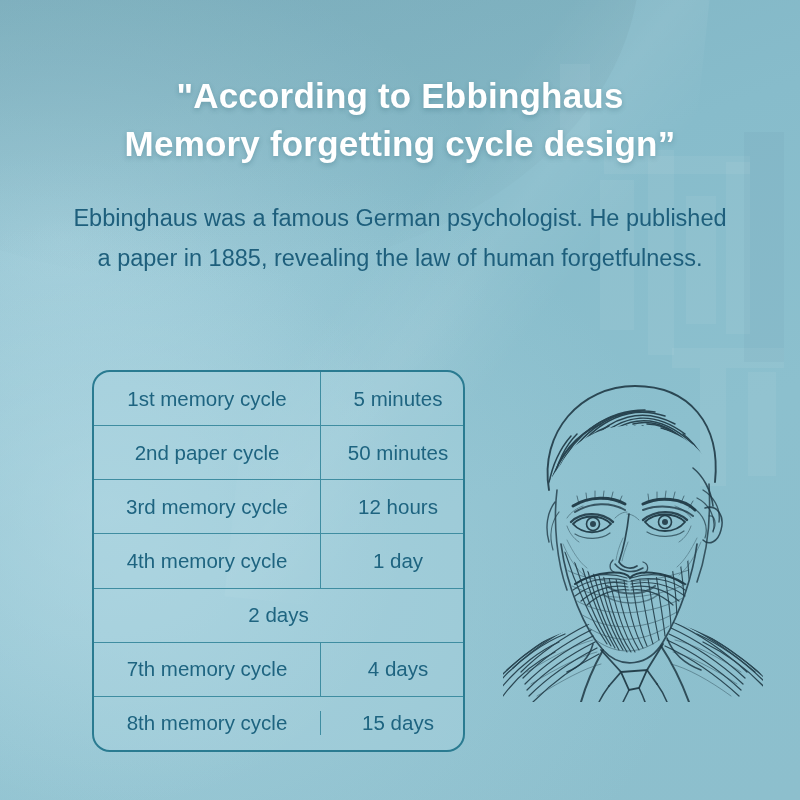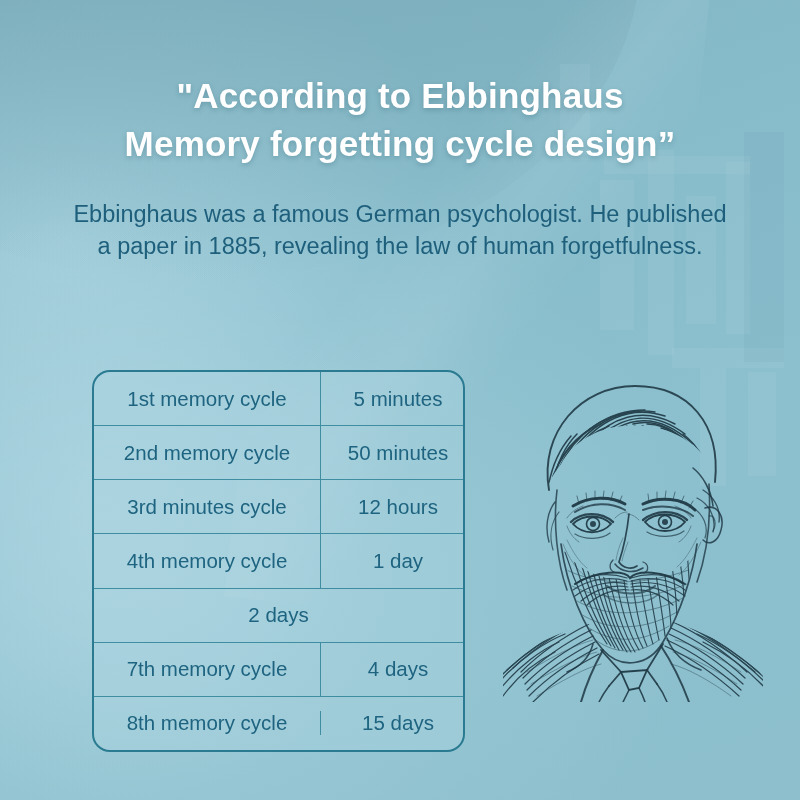--- a/index.html
+++ b/index.html
@@ -86,21 +86,21 @@
 
   
   .subtitle {
     position: absolute;
     left: 18px;
     top: 198px;
     width: 764px;
     text-align: center;
     color: #1e5f7c;
     font-size: 23.5px;
-    line-height: 32px;
+    line-height: 40px;
     white-space: pre-line;
   }
 
   
   .cycle-table {
     position: absolute;
     left: 92px;
     top: 370px;
     width: 373px;
     height: 382px;
@@ -174,25 +174,25 @@
 
   <div class="subtitle">Ebbinghaus was a famous German psychologist. He published
 a paper in 1885, revealing the law of human forgetfulness.</div>
 
   <div class="cycle-table" id="cycle-table">
       <div class="cycle-row">
         <div class="cell-label">1st memory cycle</div>
         <div class="cell-value">5 minutes</div>
       </div>
       <div class="cycle-row">
-        <div class="cell-label">2nd memory cycle</div>
+        <div class="cell-label">2nd paper cycle</div>
         <div class="cell-value">50 minutes</div>
       </div>
       <div class="cycle-row">
-        <div class="cell-label">3rd minutes cycle</div>
+        <div class="cell-label">3rd memory cycle</div>
         <div class="cell-value">12 hours</div>
       </div>
       <div class="cycle-row">
         <div class="cell-label">4th memory cycle</div>
         <div class="cell-value">1 day</div>
       </div>
       <div class="cycle-row">
         <div class="cell-value">2 days</div>
       </div>
       <div class="cycle-row">

